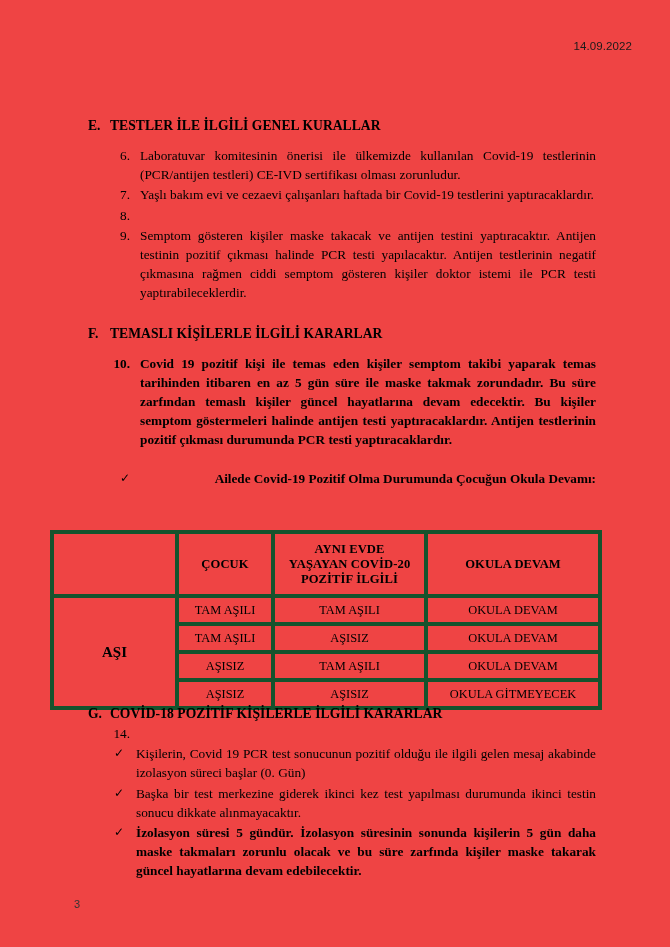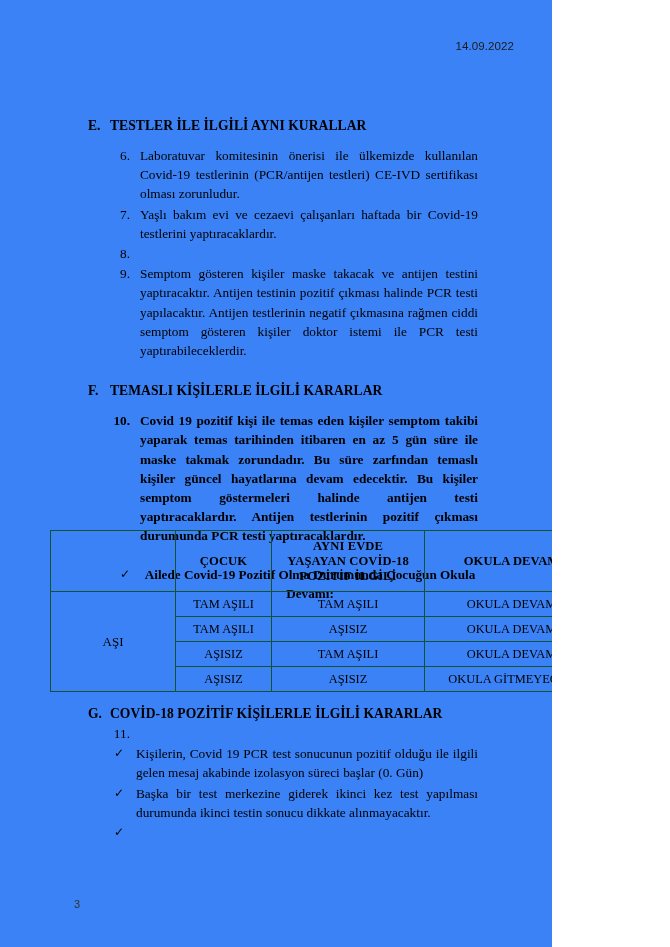--- a/index.html
+++ b/index.html
@@ -6,23 +6,23 @@
     margin: 0;
     padding: 0;
     background: #ffffff;
   }
   body {
     font-family: "Liberation Serif", "DejaVu Serif", serif;
     color: #000000;
   }
   #page {
     position: relative;
-    width: 552px;
+    width: 670px;
     height: 947px;
-    background: #3b82f6;
+    background: #ef4444;
     overflow: hidden;
     box-sizing: border-box;
   }
 
   
   .header-date {
     position: absolute;
     top: 40px;
     right: 38px;
     font-family: "Liberation Sans", "DejaVu Sans", sans-serif;
@@ -116,21 +116,21 @@
     text-justify: inter-word;
   }
   .check-item.bold .body {
     font-weight: bold;
   }
   .check-item.caption {
     padding-left: 84px;
   }
   .check-item.caption .body {
     font-weight: bold;
-    text-align: center;
+    text-align: right;
     font-size: 13.2px;
   }
 
   
   .gap-sm { height: 12px; }
   .gap-md { height: 18px; }
   .gap-lg { height: 22px; }
 
   
   .table-wrap {
@@ -138,40 +138,40 @@
     box-sizing: border-box;
   }
   table.vax-table {
     border-collapse: collapse;
     width: 548px;
     table-layout: fixed;
     font-size: 12.4px;
   }
   table.vax-table td,
   table.vax-table th {
-    border: 1px solid #14532d;
+    border: 4px solid #14532d;
     text-align: center;
     vertical-align: middle;
     padding: 2px 3px;
     font-weight: normal;
   }
   table.vax-table thead th {
     font-weight: bold;
     height: 56px;
     font-size: 12.6px;
     line-height: 15px;
     letter-spacing: 0.1px;
   }
   table.vax-table tbody td {
     height: 20px;
     line-height: 17px;
   }
   table.vax-table td.rowlabel {
-    font-weight: normal;
-    font-size: 13px;
+    font-weight: bold;
+    font-size: 15px;
   }
   .col-a { width: 125px; }
   .col-b { width: 96px; }
   .col-c { width: 153px; }
   .col-d { width: 174px; }
 
   
   .page-number {
     position: absolute;
     left: 74px;
@@ -185,21 +185,21 @@
 <body>
 
 <div id="page">
 
   <div class="header-date">14.09.2022</div>
 
   <div class="content">
 
     <div class="section-heading">
       <span class="sec-letter">E.</span>
-      <span class="sec-text">TESTLER İLE İLGİLİ AYNI KURALLAR</span>
+      <span class="sec-text">TESTLER İLE İLGİLİ GENEL KURALLAR</span>
     </div>
 
     <div class="num-item">
       <span class="num">6.</span>
       <span class="body">Laboratuvar komitesinin önerisi ile ülkemizde kullanılan Covid-19 testlerinin (PCR/antijen  testleri) CE-IVD sertifikası olması zorunludur.</span>
     </div>
 
     <div class="num-item">
       <span class="num">7.</span>
       <span class="body">Yaşlı bakım evi ve cezaevi çalışanları haftada bir Covid-19 testlerini yaptıracaklardır.</span>
@@ -243,21 +243,21 @@
           <col class="col-b">
           <col class="col-c">
           <col class="col-d">
       </colgroup>
       <thead>
         <tr>
           <th></th>
           <th>ÇOCUK</th>
           <th>
             <div>AYNI EVDE</div>
-            <div>YAŞAYAN COVİD-18</div>
+            <div>YAŞAYAN COVİD-20</div>
             <div>POZİTİF İLGİLİ</div>
           </th>
           <th>OKULA DEVAM</th>
         </tr>
       </thead>
       <tbody>
         <tr>
           <td class="rowlabel" rowspan="4">AŞI</td>
           <td>TAM AŞILI</td>
           <td>TAM AŞILI</td>
@@ -282,34 +282,35 @@
     </table>
   </div>
 
   <div class="content" style="top:706px;">
     <div class="section-heading" style="margin-bottom:2px;">
       <span class="sec-letter">G.</span>
       <span class="sec-text">COVİD-18 POZİTİF KİŞİLERLE İLGİLİ KARARLAR</span>
     </div>
 
     <div class="num-item plain">
-      <span class="num">11.</span>
+      <span class="num">14.</span>
       <span class="body"></span>
     </div>
 
     <div class="check-item">
       <span class="tick">✓</span>
       <span class="body">Kişilerin, Covid 19 PCR test sonucunun pozitif olduğu ile ilgili gelen mesaj akabinde izolasyon süreci başlar (0. Gün)</span>
     </div>
 
     <div class="check-item">
       <span class="tick">✓</span>
       <span class="body">Başka bir test merkezine giderek ikinci kez test yapılması durumunda ikinci testin sonucu dikkate alınmayacaktır.</span>
     </div>
 
     <div class="check-item bold">
       <span class="tick">✓</span>
+      <span class="body">İzolasyon süresi 5 gündür. İzolasyon süresinin sonunda kişilerin 5 gün daha maske takmaları zorunlu olacak ve bu süre zarfında kişiler maske takarak güncel hayatlarına devam edebilecektir.</span>
     </div>
   </div>
 
   <div class="page-number">3</div>
 
 </div>
 
 </body></html>

